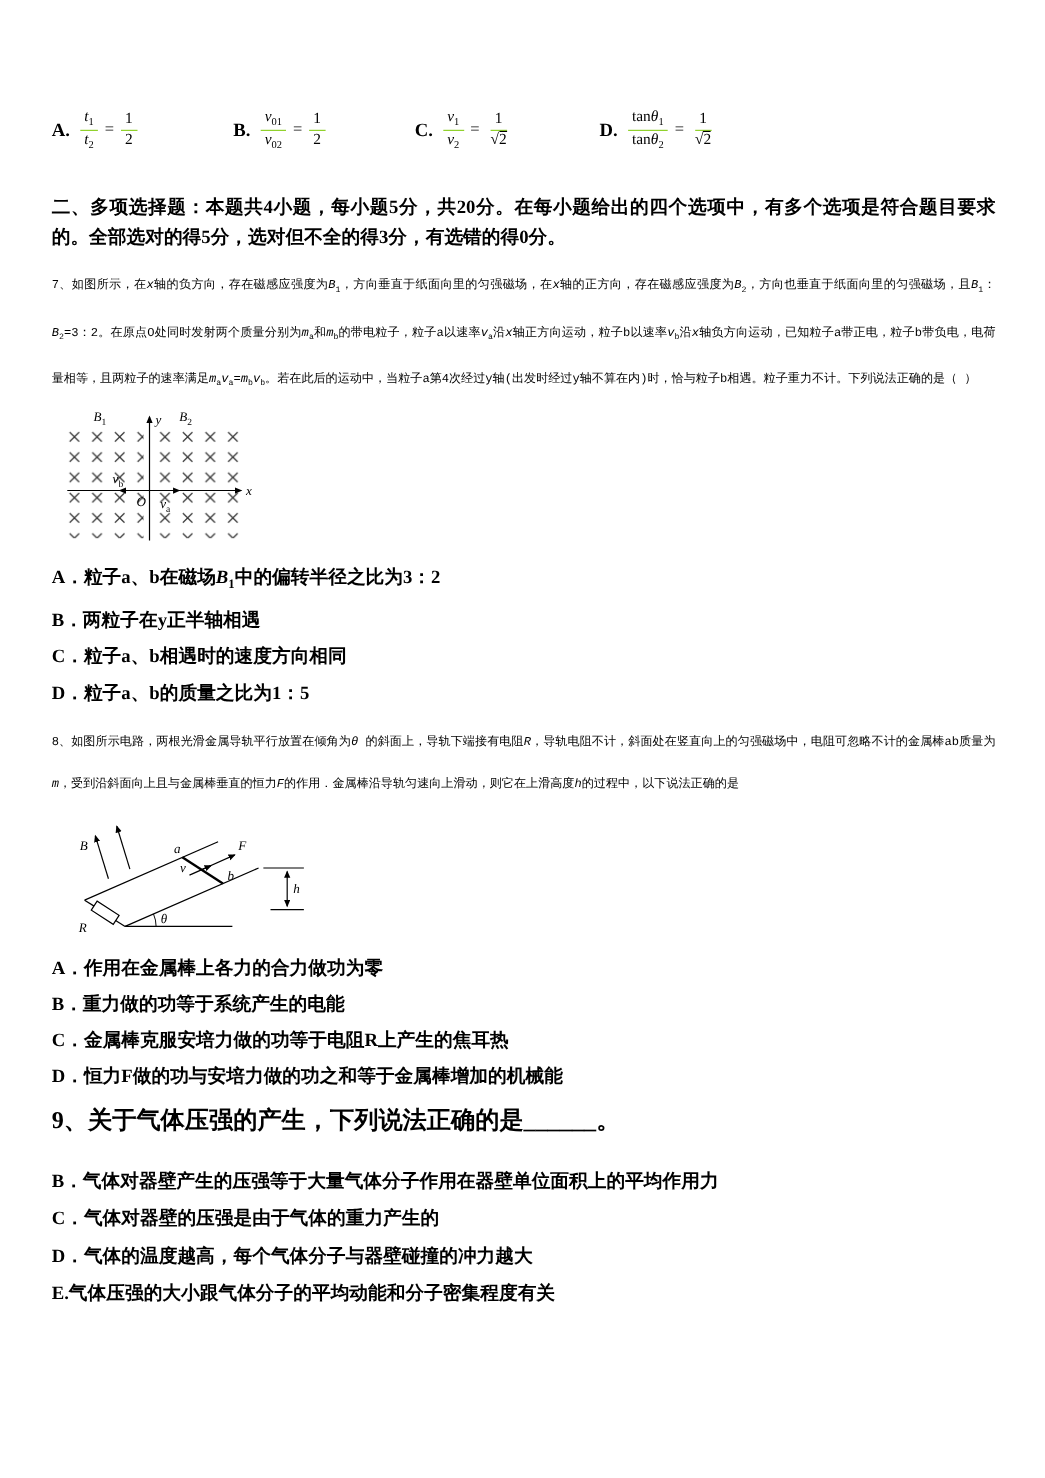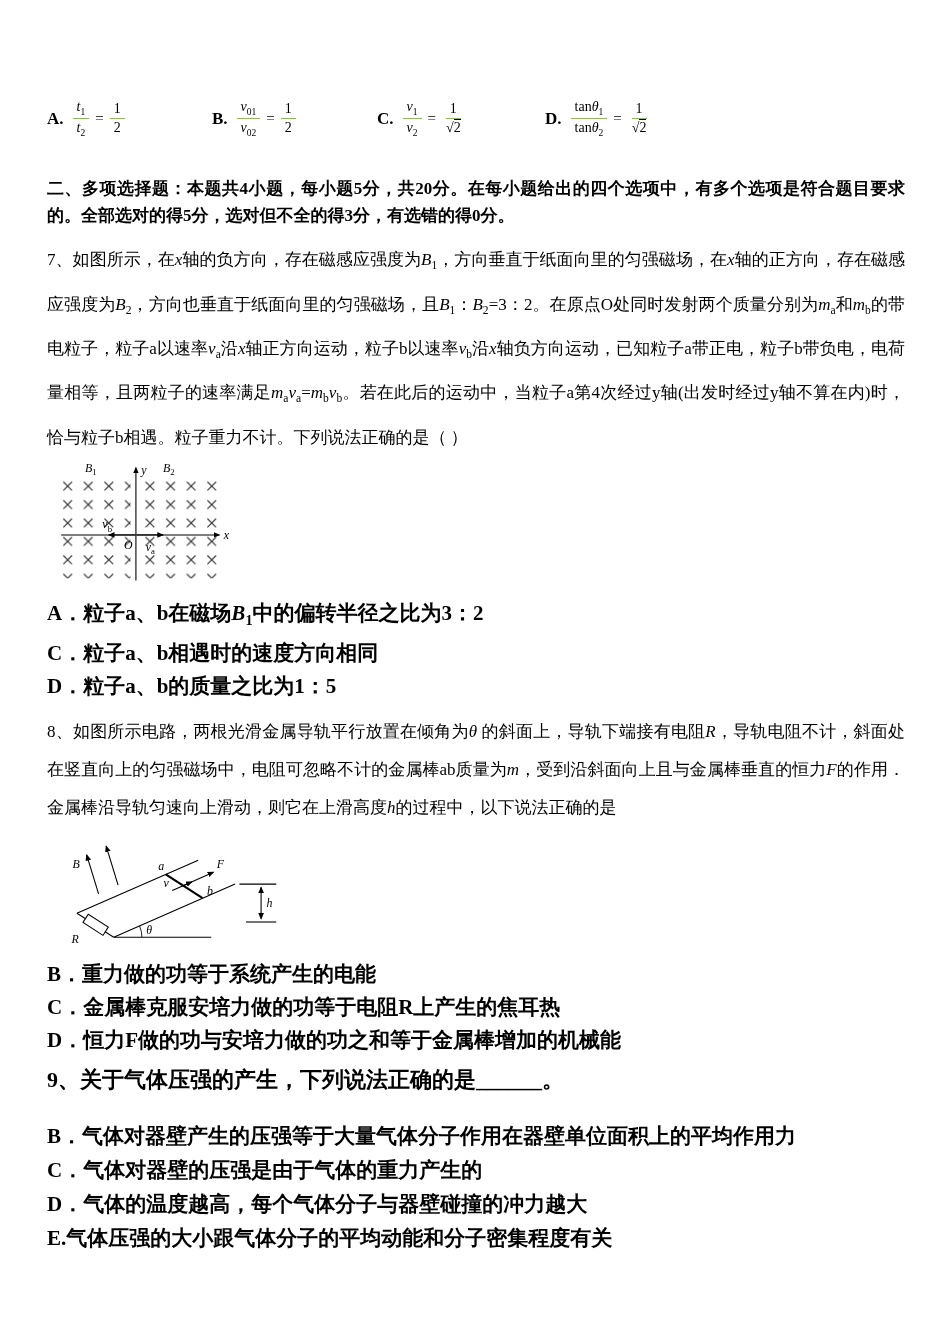--- a/index.html
+++ b/index.html
@@ -14,23 +14,23 @@
   .fopt:nth-child(3){width:168px;}
   .folabel{font-weight:bold;font-size:17px;margin-right:9px;}
   .frac{display:inline-flex;flex-direction:column;align-items:center;font-size:14px;line-height:1.3;}
   .frac .num{border-bottom:1px solid #84cc16;padding:0 4px;text-align:center;}
   .frac .den{padding:0 4px;text-align:right;}
   .eq{margin:0 6px;font-size:15px;}
   .vinc{border-top:1px solid #000;}
   sub{font-size:0.68em;}
   
   .section-header{font-size:17px;font-weight:bold;line-height:27px;text-align:justify;margin:16px 0 12px 0;}
-  .stem{font-size:17px;line-height:38px;text-align:justify;margin:0;}
+  .stem{font-size:11px;line-height:38px;text-align:justify;margin:0;font-family:Liberation Mono, monospace;}
   .mt{margin-top:10px;}
-  .opt{font-size:21px;font-weight:bold;line-height:33px;}
+  .opt{font-size:17px;font-weight:bold;line-height:33px;}
   .q9stem{font-size:22px;font-weight:bold;line-height:34px;margin-top:6px;}
   .q9 .opt{line-height:34px;}
   
   .fig{display:block;}
   .fig1{margin:2px 0 10px 12px;}
   .fig2{margin:4px 0 10px 10px;}
   .svgt{font-size:11px;font-family:"Liberation Serif","DejaVu Serif",serif;}
   .it{font-style:italic;}
   .svgsub{font-size:8px;}
 </style>
@@ -118,20 +118,21 @@
     <text class="svgt" x="96" y="12"><tspan class="it">B</tspan><tspan class="svgsub" dy="3">2</tspan></text>
     <text class="svgt it" x="76" y="14">y</text>
     <text class="svgt it" x="152" y="74">x</text>
     <text class="svgt it" x="60" y="83">O</text>
     <text class="svgt" x="80" y="85"><tspan class="it">v</tspan><tspan class="svgsub" dy="3">a</tspan></text>
     <text class="svgt" x="40" y="64"><tspan class="it">v</tspan><tspan class="svgsub" dy="3">b</tspan></text>
   </svg>
 
   <div class="options">
     <div class="opt">A．粒子a、b在磁场<i>B</i><sub>1</sub>中的偏转半径之比为3：2</div>
+    <div class="opt">B．两粒子在y正半轴相遇</div>
     <div class="opt">C．粒子a、b相遇时的速度方向相同</div>
     <div class="opt">D．粒子a、b的质量之比为1：5</div>
   </div>
 
   <p class="stem mt">8、如图所示电路，两根光滑金属导轨平行放置在倾角为<i>θ</i> 的斜面上，导轨下端接有电阻<i>R</i>，导轨电阻不计，斜面处在竖直向上的匀强磁场中，电阻可忽略不计的金属棒ab质量为<i>m</i>，受到沿斜面向上且与金属棒垂直的恒力<i>F</i>的作用．金属棒沿导轨匀速向上滑动，则它在上滑高度<i>h</i>的过程中，以下说法正确的是</p>
 
   <svg class="fig fig2" viewBox="0 0 230 108" width="250" height="117" xmlns="http://www.w3.org/2000/svg">
     <defs>
       <marker id="arr2" viewBox="0 0 8 8" refX="6" refY="3" markerWidth="7" markerHeight="7" orient="auto">
         <path d="M0,0 L7,3 L0,6 Z" fill="#000"></path>
@@ -169,20 +170,21 @@
 
     <line x1="168" y1="49" x2="202" y2="49" stroke="#000" stroke-width="1"></line>
     <line x1="174" y1="84" x2="202" y2="84" stroke="#000" stroke-width="1"></line>
     <line x1="188" y1="52" x2="188" y2="81" stroke="#000" stroke-width="1" marker-start="url(#arr2s)" marker-end="url(#arr2)"></line>
     <text class="svgt it" x="193" y="70">h</text>
 
     <text class="svgt it" x="13" y="103">R</text>
   </svg>
 
   <div class="options">
+    <div class="opt">A．作用在金属棒上各力的合力做功为零</div>
     <div class="opt">B．重力做的功等于系统产生的电能</div>
     <div class="opt">C．金属棒克服安培力做的功等于电阻R上产生的焦耳热</div>
     <div class="opt">D．恒力F做的功与安培力做的功之和等于金属棒增加的机械能</div>
   </div>
 
   <p class="q9stem">9、关于气体压强的产生，下列说法正确的是______。</p>
 
   <div class="options q9">
     <div class="opt">B．气体对器壁产生的压强等于大量气体分子作用在器壁单位面积上的平均作用力</div>
     <div class="opt">C．气体对器壁的压强是由于气体的重力产生的</div>

